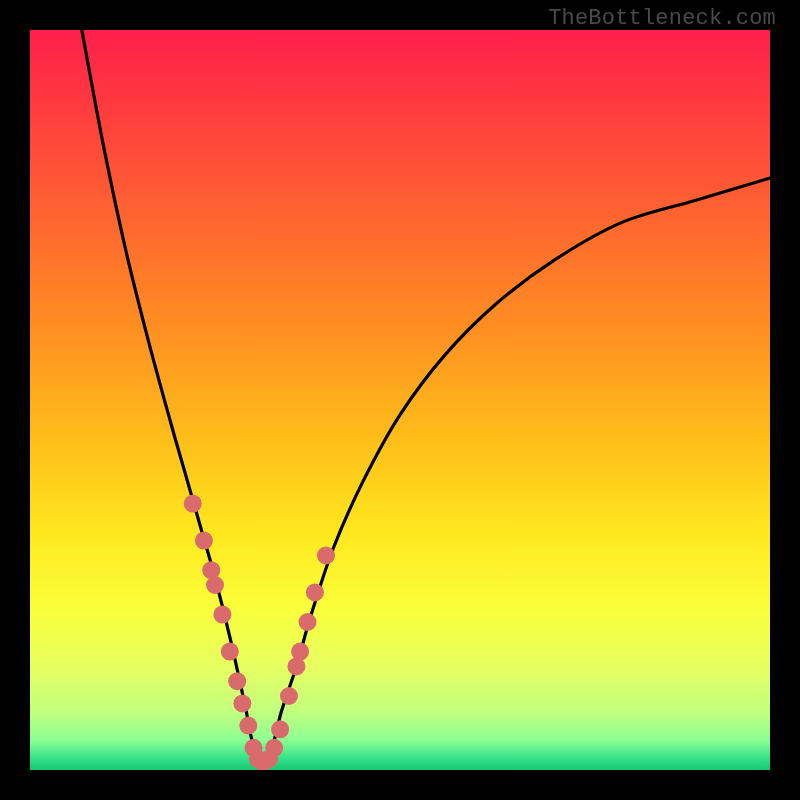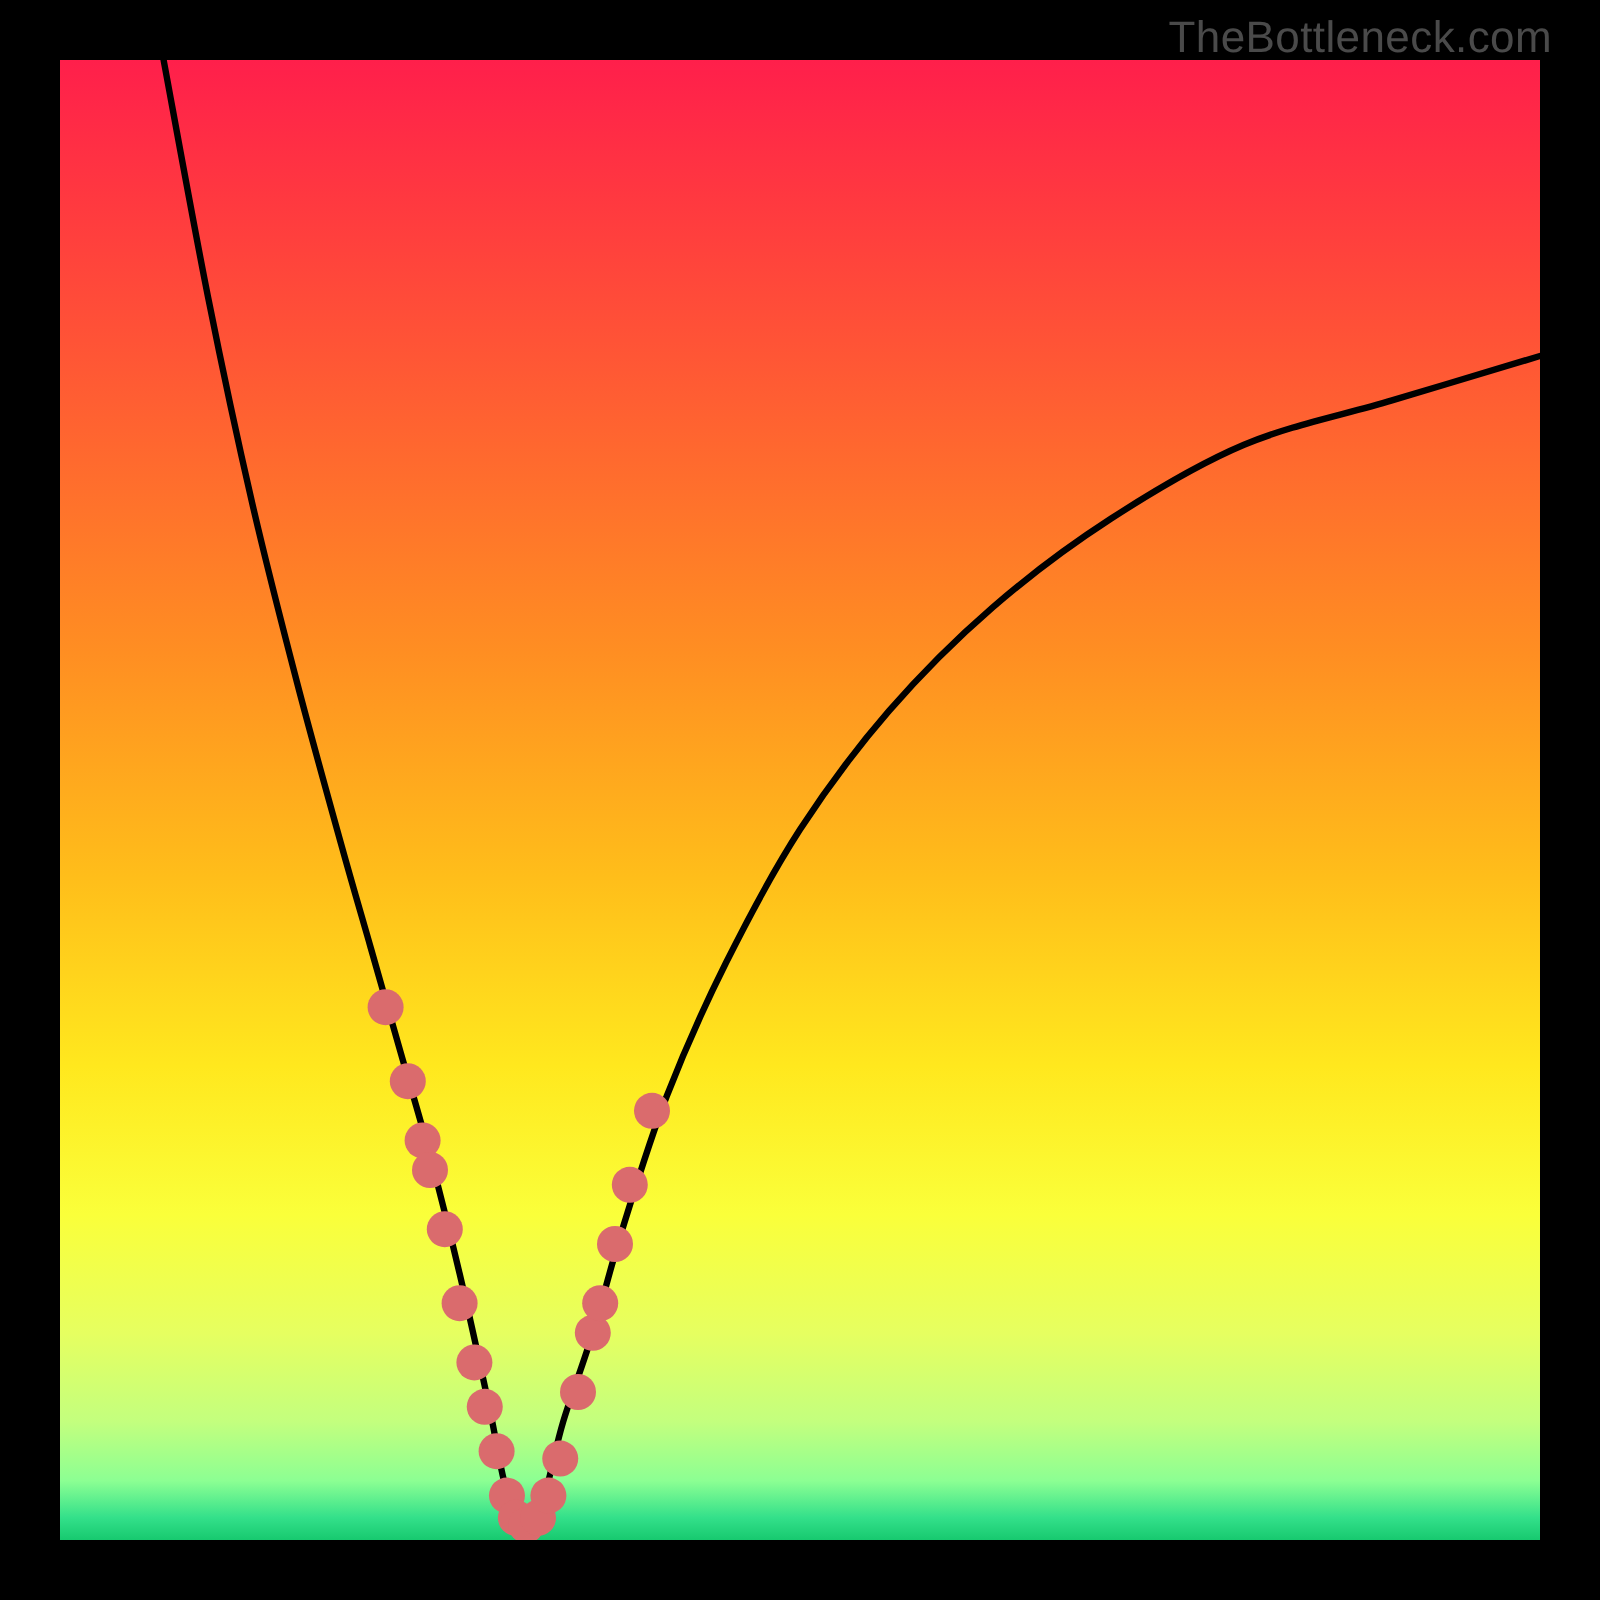--- a/index.html
+++ b/index.html
@@ -11,20 +11,21 @@
     overflow: hidden;
     font-family: Arial, Helvetica, sans-serif;
   }
   .frame {
     position: absolute;
     left: 0;
     top: 0;
     width: 800px;
     height: 800px;
     background: #000;
+    font-family: Liberation Mono, monospace;
   }
   .plot-area {
     position: absolute;
     left: 30px;
     top: 30px;
     width: 740px;
     height: 740px;
     overflow: hidden;
   }
   .gradient-bg {

